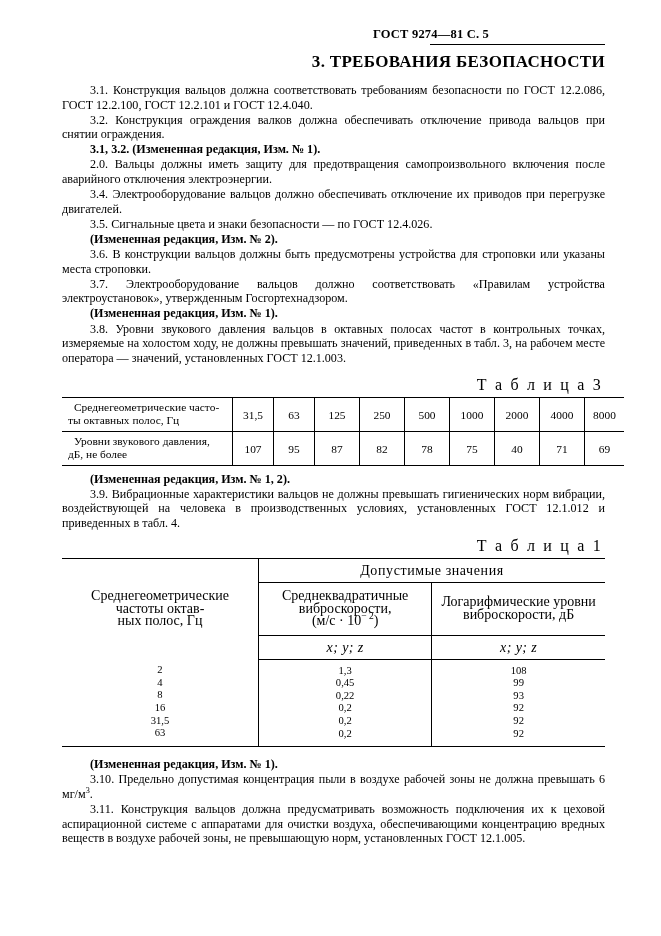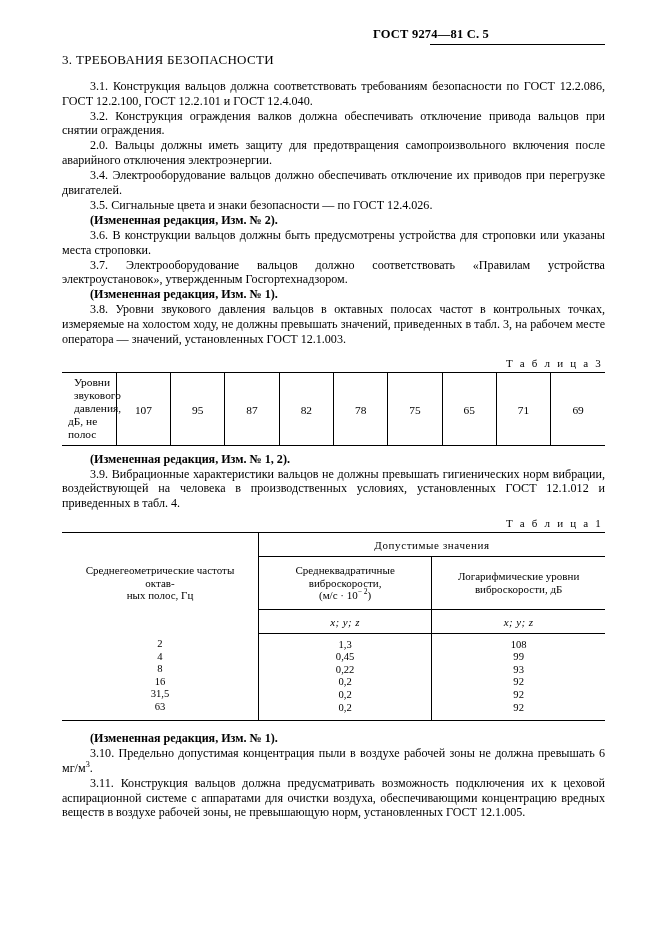--- a/index.html
+++ b/index.html
@@ -44,44 +44,44 @@
 
   
   .content {
     position: absolute;
     top: 52px;
     left: 62px;
     width: 543px;
   }
 
   h1.section-title {
-    font-size: 13px;
-    font-weight: normal;
-    text-align: left;
+    font-size: 17px;
+    font-weight: bold;
+    text-align: right;
     margin: 0 0 11px 0;
     letter-spacing: 0.3px;
   }
 
   p.para {
     font-size: 12.1px;
     line-height: 14.6px;
     margin: 0 0 0.5px 0;
     text-align: justify;
     text-indent: 28px;
     hyphens: manual;
   }
   p.para.bold-line {
     font-weight: bold;
   }
   .b { font-weight: bold; }
   sup { font-size: 0.68em; vertical-align: super; line-height: 0; }
 
   
   .tbl-caption {
-    font-size: 11px;
+    font-size: 16px;
     text-align: right;
     letter-spacing: 2.2px;
     margin: 0;
     padding-right: 2px;
   }
 
   
   table {
     border-collapse: collapse;
     width: 543px;
@@ -120,21 +120,21 @@
   }
   .t3 .num.last { border-right: none; }
 
   
   .t4 {
     margin-top: 3px;
     border-top: 1.6px solid #000;
     border-bottom: 1.6px solid #000;
   }
   .t4 td {
-    font-size: 11px;
+    font-size: 14px;
     line-height: 12px;
     text-align: center;
   }
   .t4 .vdiv { border-right: 1.9px solid #000; }
   .t4 .vdiv-thin { border-right: 0.9px solid #000; }
   .t4 .hline-b { border-bottom: 0.9px solid #000; }
   .t4 .hline-b-thick { border-bottom: 1.6px solid #000; }
   .t4 .firstcol {
     padding: 0 8px;
     line-height: 12.5px;
@@ -172,47 +172,63 @@
 
   <div class="header">ГОСТ 9274—81 С. 5</div>
   <div class="header-rule"></div>
 
   <div class="content">
 
     <h1 class="section-title">3. ТРЕБОВАНИЯ БЕЗОПАСНОСТИ</h1>
 
     <p class="para">3.1. Конструкция вальцов должна соответствовать требованиям безопасности по ГОСТ 12.2.086, ГОСТ 12.2.100, ГОСТ 12.2.101 и ГОСТ 12.4.040.</p>
     <p class="para">3.2. Конструкция ограждения валков должна обеспечивать отключение привода вальцов при снятии ограждения.</p>
+    <p class="para bold-line">3.1, 3.2.  (Измененная редакция, Изм. № 1).</p>
     <p class="para">2.0. Вальцы должны иметь защиту для предотвращения самопроизвольного включения после аварийного отключения электроэнергии.</p>
     <p class="para">3.4. Электрооборудование вальцов должно обеспечивать отключение их приводов при перегрузке двигателей.</p>
     <p class="para">3.5. Сигнальные цвета и знаки безопасности — по ГОСТ 12.4.026.</p>
     <p class="para bold-line">(Измененная редакция, Изм. № 2).</p>
     <p class="para">3.6. В конструкции вальцов должны быть предусмотрены устройства для строповки или указаны места строповки.</p>
     <p class="para">3.7. Электрооборудование вальцов должно соответствовать «Правилам устройства электроустановок», утвержденным Госгортехнадзором.</p>
     <p class="para bold-line">(Измененная редакция, Изм. № 1).</p>
     <p class="para">3.8. Уровни звукового давления вальцов в октавных полосах частот в контрольных точках, измеряемые на холостом ходу, не должны превышать значений, приведенных в табл. 3, на рабочем месте оператора — значений, установленных ГОСТ 12.1.003.</p>
 
     <div class="gap-m"></div>
 
     <p class="tbl-caption">Т а б л и ц а  3</p>
 
     <table class="t3">
       <tbody>
+        <tr class="rowline">
+          <td class="hcell" style="width:160px">
+            <span class="ln ln1">Среднегеометрические часто-</span>
+            <span class="ln">ты октавных полос, Гц</span>
+          </td>
+          <td class="num" style="width:40px">31,5</td>
+          <td class="num" style="width:40px">63</td>
+          <td class="num" style="width:44px">125</td>
+          <td class="num" style="width:44px">250</td>
+          <td class="num" style="width:44px">500</td>
+          <td class="num" style="width:44px">1000</td>
+          <td class="num" style="width:44px">2000</td>
+          <td class="num" style="width:44px">4000</td>
+          <td class="num last" style="width:39px">8000</td>
+        </tr>
         <tr>
           <td class="hcell">
             <span class="ln ln1">Уровни  звукового  давления,</span>
-            <span class="ln">дБ, не полос</span>
+            <span class="ln">дБ, не более</span>
           </td>
           <td class="num">107</td>
           <td class="num">95</td>
           <td class="num">87</td>
           <td class="num">82</td>
           <td class="num">78</td>
           <td class="num">75</td>
-          <td class="num">65</td>
+          <td class="num">40</td>
           <td class="num">71</td>
           <td class="num last">69</td>
         </tr>
       </tbody>
     </table>
 
     <div class="gap-s"></div>
 
     <p class="para bold-line">(Измененная редакция, Изм. № 1, 2).</p>
     <p class="para">3.9. Вибрационные характеристики вальцов не должны превышать гигиенических норм вибрации, воздействующей на человека в производственных условиях, установленных ГОСТ 12.1.012 и приведенных в табл. 4.</p>

